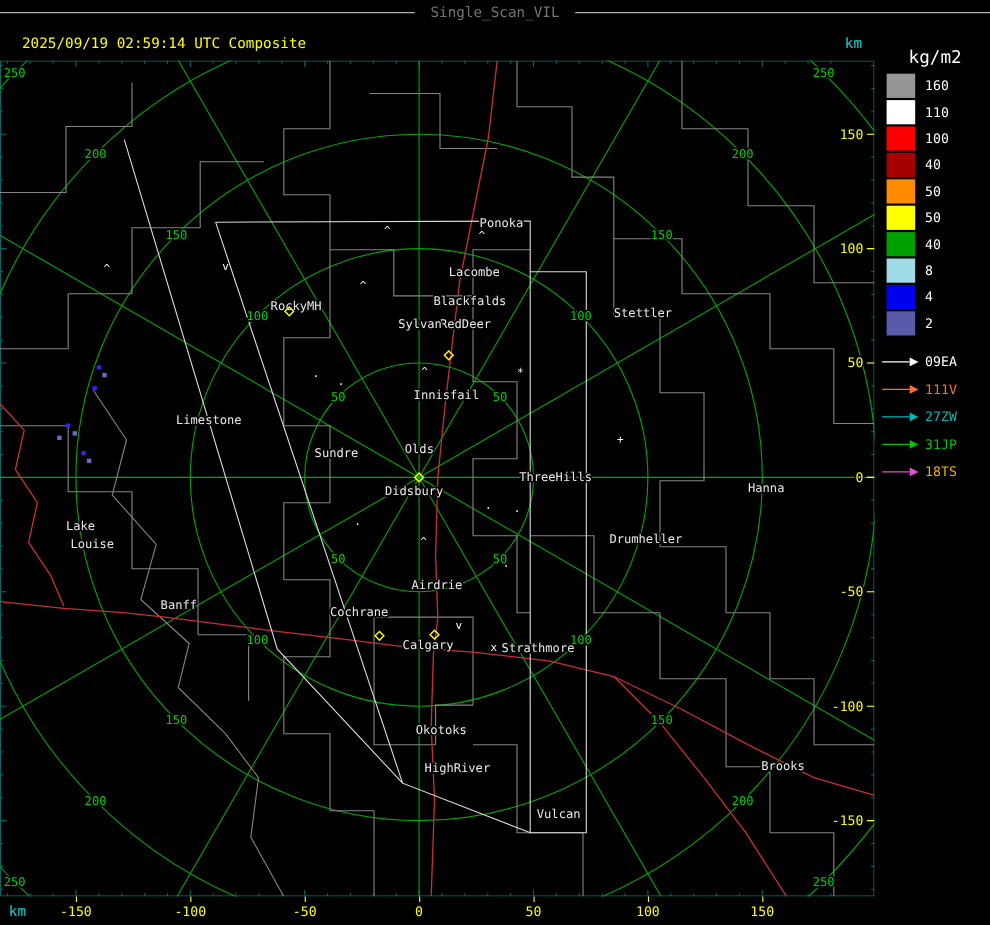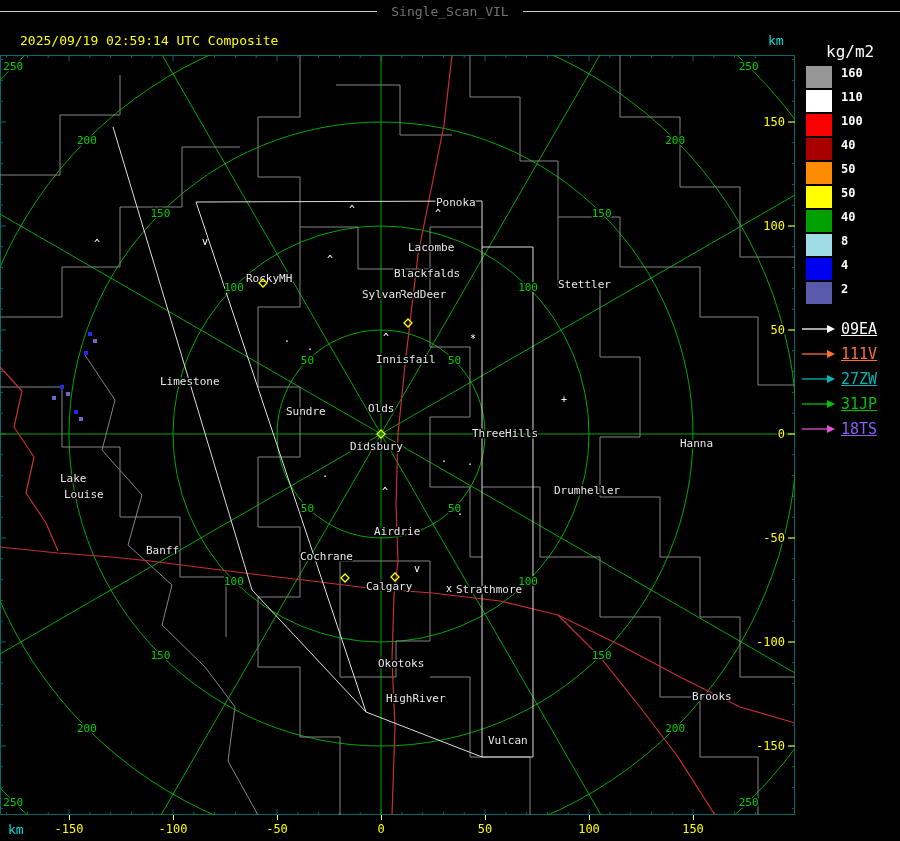--- a/index.html
+++ b/index.html
@@ -15,26 +15,26 @@
   .titlebar .hline{flex:1;height:1px;background:#c8c8c8;}
   .titlebar .title-text{color:#737373;font-size:13px;padding:0 14px;white-space:nowrap;}
   .timestamp{position:absolute;left:20px;top:33px;color:#ffff00;font-size:13px;white-space:nowrap;}
   .km-top{position:absolute;left:768px;top:33px;color:#00dcdc;font-size:13px;}
   #map-wrap{position:absolute;left:0;top:55px;width:795px;height:760px;}
   #map-svg{display:block;background:#000;}
   #map-svg text{font-family:"DejaVu Sans Mono","Liberation Mono",monospace;}
   #map-svg text.halo{paint-order:stroke;stroke:#000;stroke-width:3px;stroke-linejoin:round;}
   .kg-unit{position:absolute;left:826px;top:42px;color:#ffffff;font-size:16px;}
   #legend-list{position:absolute;left:806px;top:66px;width:94px;}
-  .legend-row{display:flex;height:24px;font-weight:bold;}
+  .legend-row{display:flex;align-items:center;height:24px;}
   .legend-swatch{width:26px;height:22px;flex:0 0 26px;}
   .legend-value{color:#ffffff;font-size:12px;margin-left:9px;}
   #station-list{position:absolute;left:800px;top:316px;width:100px;}
   .station-row{display:flex;align-items:center;height:25px;}
-  .station-label{font-size:15px;margin-left:5px;text-decoration:underline;}
+  .station-label{font-size:12px;margin-left:5px;}
   #bottom-axis{position:absolute;left:0;top:815px;width:900px;height:26px;}
   .km-bottom{position:absolute;left:8px;top:7px;color:#00dcdc;font-size:13px;}
   .baxis-label{position:absolute;top:7px;transform:translateX(-50%);color:#ffff00;font-size:12px;white-space:nowrap;}
   .baxis-tick{position:absolute;top:0;width:1px;height:5px;background:#ffff00;}
 </style>
 </head>
 <body>
 
 <div class="titlebar">
   <span class="hline"></span>
@@ -404,21 +404,21 @@
         <line x1="2" y1="6" x2="27" y2="6" stroke="#00c000" stroke-width="1.3"></line>
         <polygon points="27,2 35,6 27,10" fill="#00c000"></polygon>
       </svg>
       <span class="station-label" style="color: rgb(0, 192, 0);">31JP</span>
     </div>
     <div class="station-row">
       <svg width="36" height="12">
         <line x1="2" y1="6" x2="27" y2="6" stroke="#e052d0" stroke-width="1.3"></line>
         <polygon points="27,2 35,6 27,10" fill="#e052d0"></polygon>
       </svg>
-      <span class="station-label" style="color: #8b5cf6;">18TS</span>
+      <span class="station-label" style="color: #eab308;">18TS</span>
     </div>
   </div>
 
 <div id="bottom-axis">
   <span class="km-bottom">km</span>
 <div class="baxis-tick" style="left: 69px;"></div>
     <span class="baxis-label" style="left: 69px;">-150</span>
     <div class="baxis-tick" style="left: 173px;"></div>
     <span class="baxis-label" style="left: 173px;">-100</span>
     <div class="baxis-tick" style="left: 277px;"></div>

